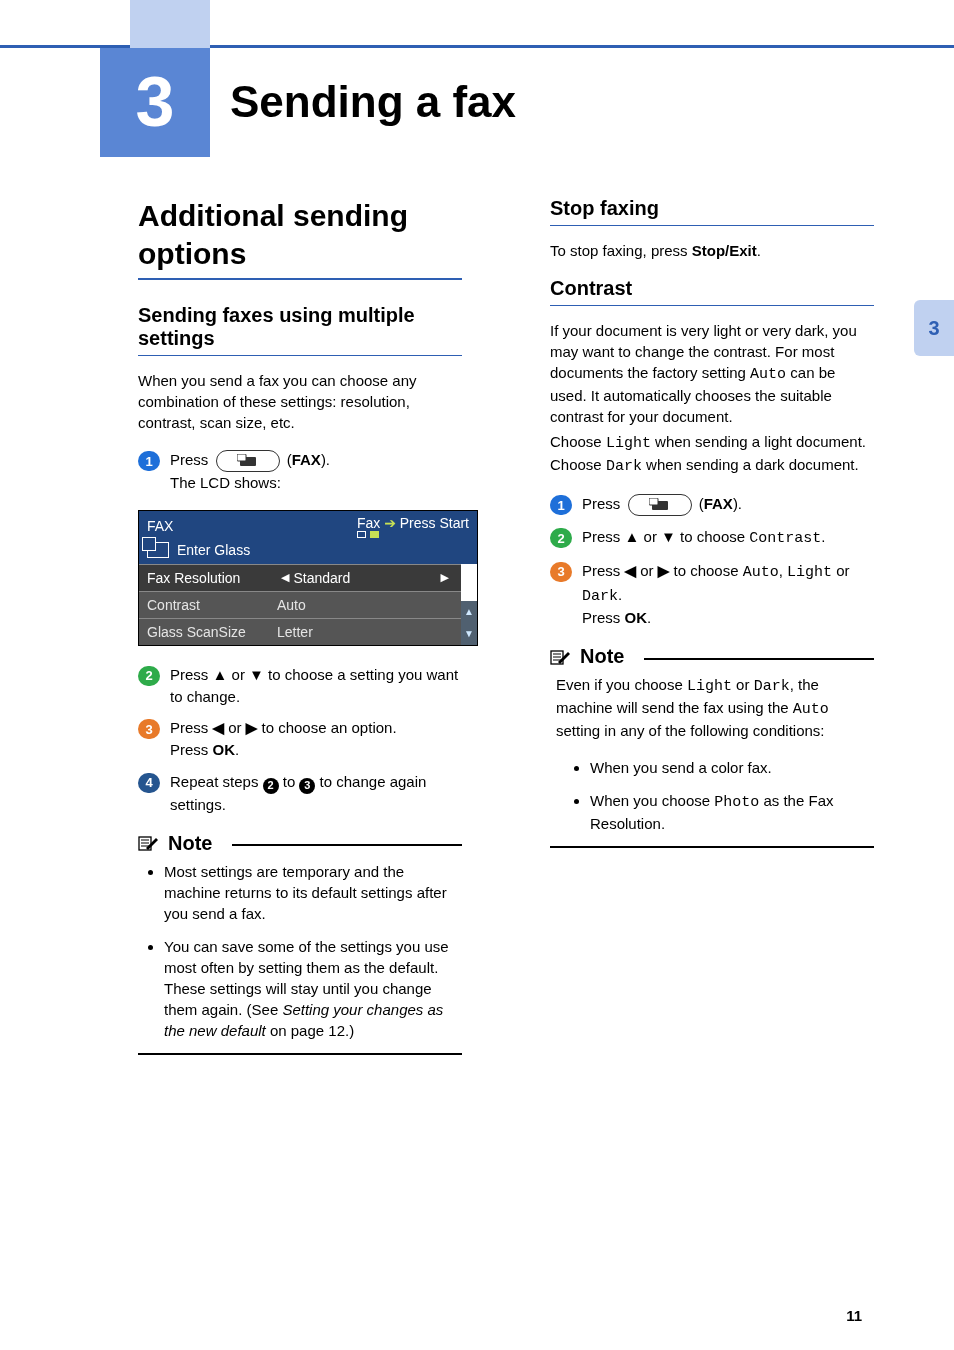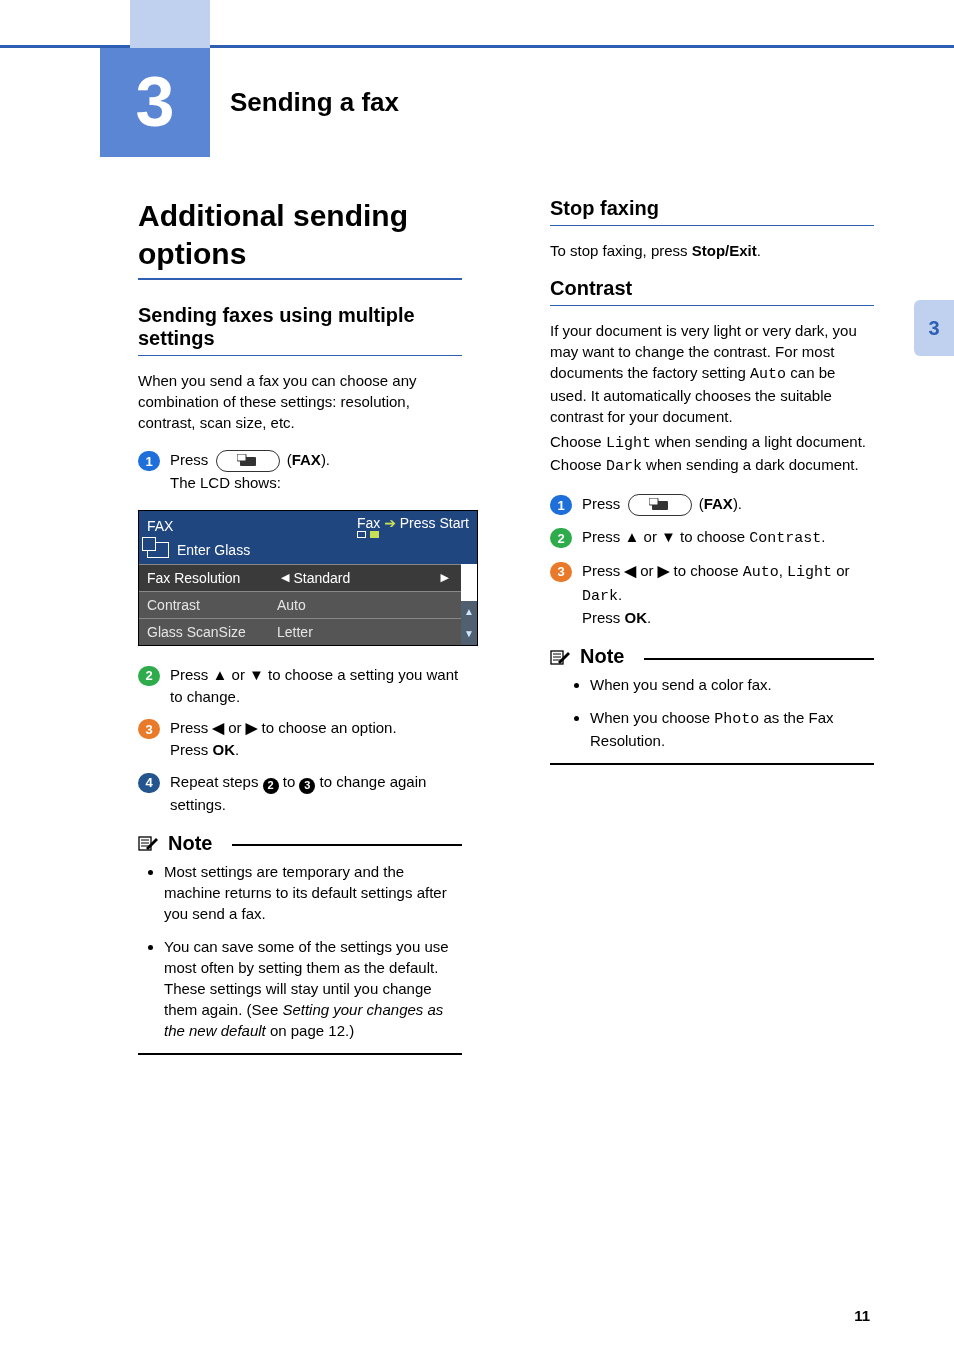--- a/index.html
+++ b/index.html
@@ -36,21 +36,21 @@
     background: #5a86d4;
     color: #fff;
     font-size: 70px;
     font-weight: bold;
     display: flex;
     align-items: center;
     justify-content: center;
   }
   .chapter-title {
     margin-left: 20px;
-    font-size: 26px;
+    font-size: 44px;
     font-weight: bold;
   }
   .content {
     margin: 40px 80px 0 90px;
     display: flex;
     gap: 40px;
   }
   .col {
     flex: 1 1 0;
     min-width: 0;
@@ -221,21 +221,21 @@
     font-size: 20px;
     display: flex;
     align-items: center;
     justify-content: center;
     border-radius: 6px 0 0 6px;
   }
   .page-wrapper { position: relative; width: 954px; min-height: 1350px; }
   .page-footer {
     position: absolute;
     bottom: 26px;
-    right: 84px;
+    right: 92px;
     font-weight: bold;
     font-size: 15px;
   }
   .pencil-icon svg { display: block; }
 </style>
 </head>
 <body>
 
 <div class="page-wrapper">
 
@@ -408,20 +408,23 @@
               <rect x="1" y="3" width="12" height="13" fill="none" stroke="#000" stroke-width="1.3"></rect>
               <line x1="3" y1="6" x2="11" y2="6" stroke="#000"></line>
               <line x1="3" y1="9" x2="11" y2="9" stroke="#000"></line>
               <line x1="3" y1="12" x2="11" y2="12" stroke="#000"></line>
               <path d="M8 14 L18 4 L20 6 L10 16 Z" fill="#000"></path>
             </svg>
         </span>
         <span class="note-label">Note</span>
         <span class="note-rule"></span>
       </div>
+      <p style="margin-left:6px">
+        <span>Even if you choose </span><span class="mono">Light</span><span> or </span><span class="mono">Dark</span><span>, the machine will send the fax using the </span><span class="mono">Auto</span><span> setting in any of the following conditions:</span>
+      </p>
       <ul class="bullets" style="padding-left:40px">
         <li>When you send a color fax.</li>
         <li>
           <span>When you choose </span><span class="mono">Photo</span><span> as the Fax Resolution.</span>
         </li>
       </ul>
       <div class="note-end-rule"></div>
     </div>
   </div>
 

